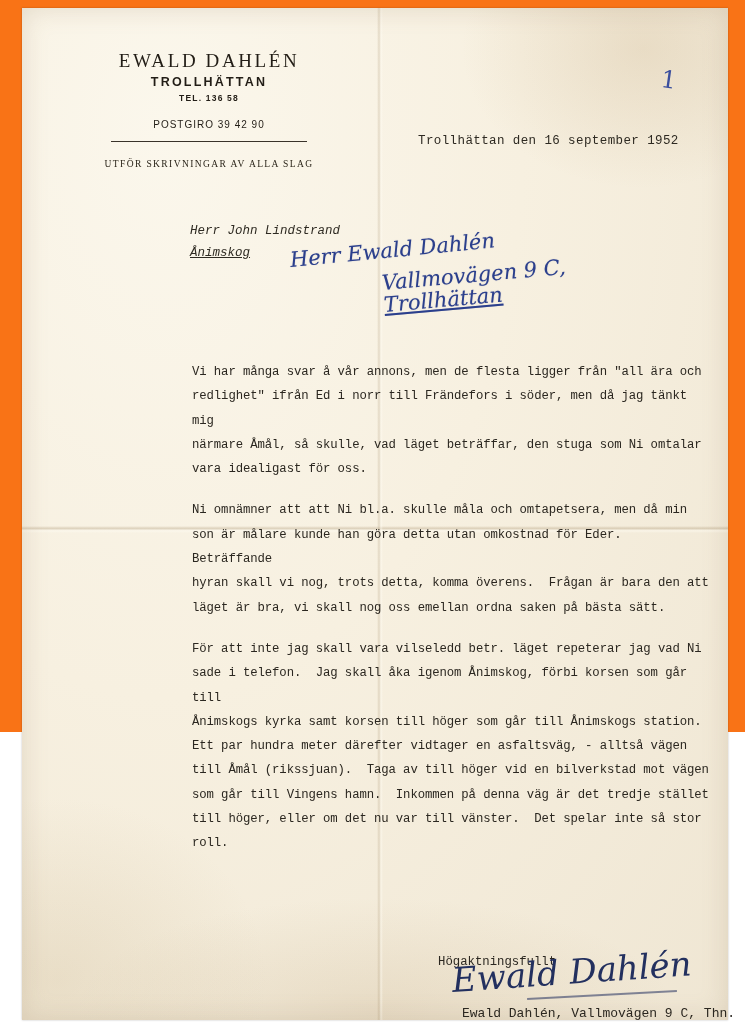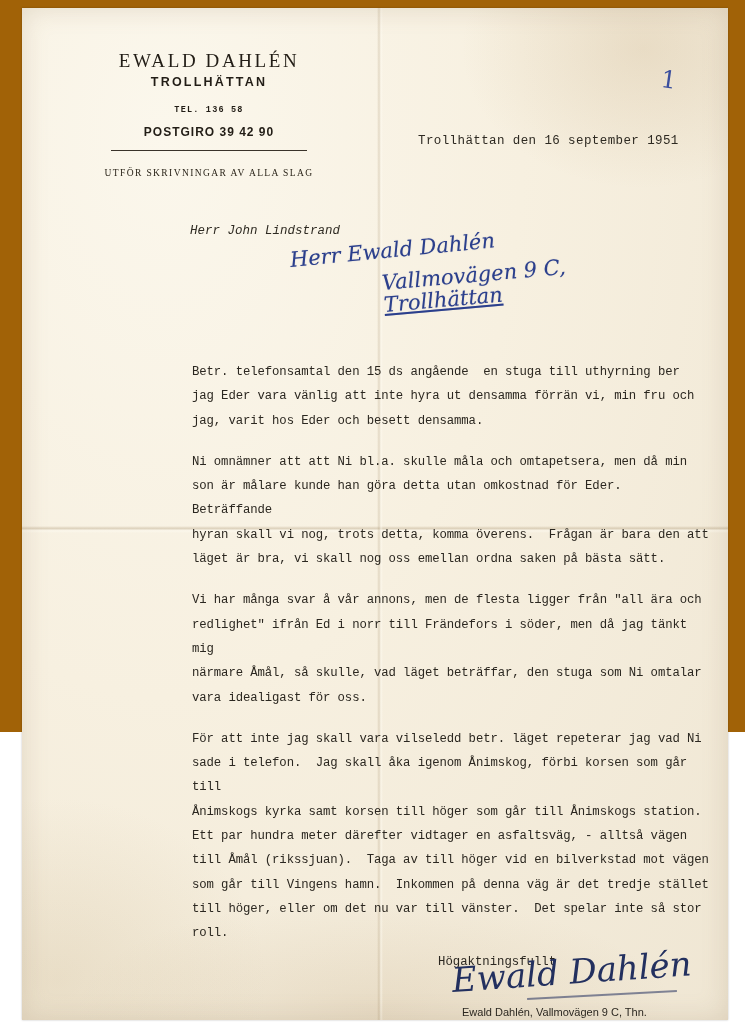--- a/index.html
+++ b/index.html
@@ -10,21 +10,21 @@
   body {
     width: 745px;
     height: 1024px;
     overflow: hidden;
     font-family: "Liberation Sans", sans-serif;
   }
   .page {
     position: relative;
     width: 745px;
     height: 732px;
-    background: #a16207;
+    background: #f97316;
   }
   
   .paper {
     position: absolute;
     left: 22px;
     top: 8px;
     width: 706px;
     height: 1012px;
     background:
       radial-gradient(ellipse at 20% 12%, #fbf7ec 0%, #f7f0e0 45%, #efe6d3 100%);
@@ -81,32 +81,32 @@
     font-weight: 400;
   }
   .lh-city {
     font-family: "Liberation Sans", sans-serif;
     font-size: 12.5px;
     letter-spacing: 2.2px;
     font-weight: 700;
     margin-top: 3px;
   }
   .lh-tel {
-    font-family: Liberation Mono, monospace;
+    font-family: Liberation Sans, sans-serif;
     font-size: 8.5px;
     letter-spacing: 1.2px;
     font-weight: 700;
-    margin-top: 16px;
+    margin-top: 4px;
   }
   .lh-giro {
     font-family: "Liberation Sans", sans-serif;
-    font-size: 12px;
+    font-size: 10px;
     letter-spacing: 1.0px;
-    font-weight: 700;
-    margin-top: 10px;
+    font-weight: 400;
+    margin-top: 16px;
   }
   .lh-rule {
     width: 196px;
     height: 1px;
     background: #3a332a;
     margin: 11px auto 0 auto;
   }
   .lh-slogan {
     font-family: "Liberation Serif", serif;
     font-size: 9.5px;
@@ -214,22 +214,22 @@
     font-size: 34px;
     color: #23305f;
     transform: rotate(-4deg);
     transform-origin: left center;
     white-space: nowrap;
   }
   .signature-line {
     position: absolute;
     left: 440px;
     top: 998px;
-    font-family: Liberation Sans, sans-serif;
-    font-size: 11px;
+    font-family: Liberation Mono, monospace;
+    font-size: 13px;
     color: #2b2720;
     white-space: nowrap;
   }
   .strike {
     position: absolute;
     left: 505px;
     top: 986px;
     width: 150px;
     height: 2px;
     background: rgba(35,48,95,0.55);
@@ -251,42 +251,40 @@
       <div class="lh-name">EWALD DAHLÉN</div>
       <div class="lh-city">TROLLHÄTTAN</div>
       <div class="lh-tel">TEL. 136 58</div>
       <div class="lh-giro">POSTGIRO 39 42 90</div>
       <div class="lh-rule"></div>
       <div class="lh-slogan">UTFÖR SKRIVNINGAR AV ALLA SLAG</div>
     </div>
 
     <div class="hw-mark">1</div>
 
-    <div class="dateline">Trollhättan den 16 september 1951</div>
+    <div class="dateline">Trollhättan den 16 september 1952</div>
 
     <div class="addressee">
       <div>Herr John Lindstrand</div>
+      <div class="place">Ånimskog</div>
     </div>
 
     <div class="handwriting hw-1">Herr Ewald Dahlén</div>
     <div class="handwriting hw-2">Vallmovägen 9 C,</div>
     <div class="handwriting hw-3">Trollhättan</div>
 
     <div class="body">
-      <p>Betr. telefonsamtal den 15 ds angående  en stuga till uthyrning ber
-jag Eder vara vänlig att inte hyra ut densamma förrän vi, min fru och
-jag, varit hos Eder och besett densamma.</p>
+      <p>Vi har många svar å vår annons, men de flesta ligger från "all ära och
+redlighet" ifrån Ed i norr till Frändefors i söder, men då jag tänkt mig
+närmare Åmål, så skulle, vad läget beträffar, den stuga som Ni omtalar
+vara idealigast för oss.</p>
       <p>Ni omnämner att att Ni bl.a. skulle måla och omtapetsera, men då min
 son är målare kunde han göra detta utan omkostnad för Eder.  Beträffande
 hyran skall vi nog, trots detta, komma överens.  Frågan är bara den att
 läget är bra, vi skall nog oss emellan ordna saken på bästa sätt.</p>
-      <p>Vi har många svar å vår annons, men de flesta ligger från "all ära och
-redlighet" ifrån Ed i norr till Frändefors i söder, men då jag tänkt mig
-närmare Åmål, så skulle, vad läget beträffar, den stuga som Ni omtalar
-vara idealigast för oss.</p>
       <p>För att inte jag skall vara vilseledd betr. läget repeterar jag vad Ni
 sade i telefon.  Jag skall åka igenom Ånimskog, förbi korsen som går till
 Ånimskogs kyrka samt korsen till höger som går till Ånimskogs station.
 Ett par hundra meter därefter vidtager en asfaltsväg, - alltså vägen
 till Åmål (rikssjuan).  Taga av till höger vid en bilverkstad mot vägen
 som går till Vingens hamn.  Inkommen på denna väg är det tredje stället
 till höger, eller om det nu var till vänster.  Det spelar inte så stor
 roll.</p>
 
     </div>

